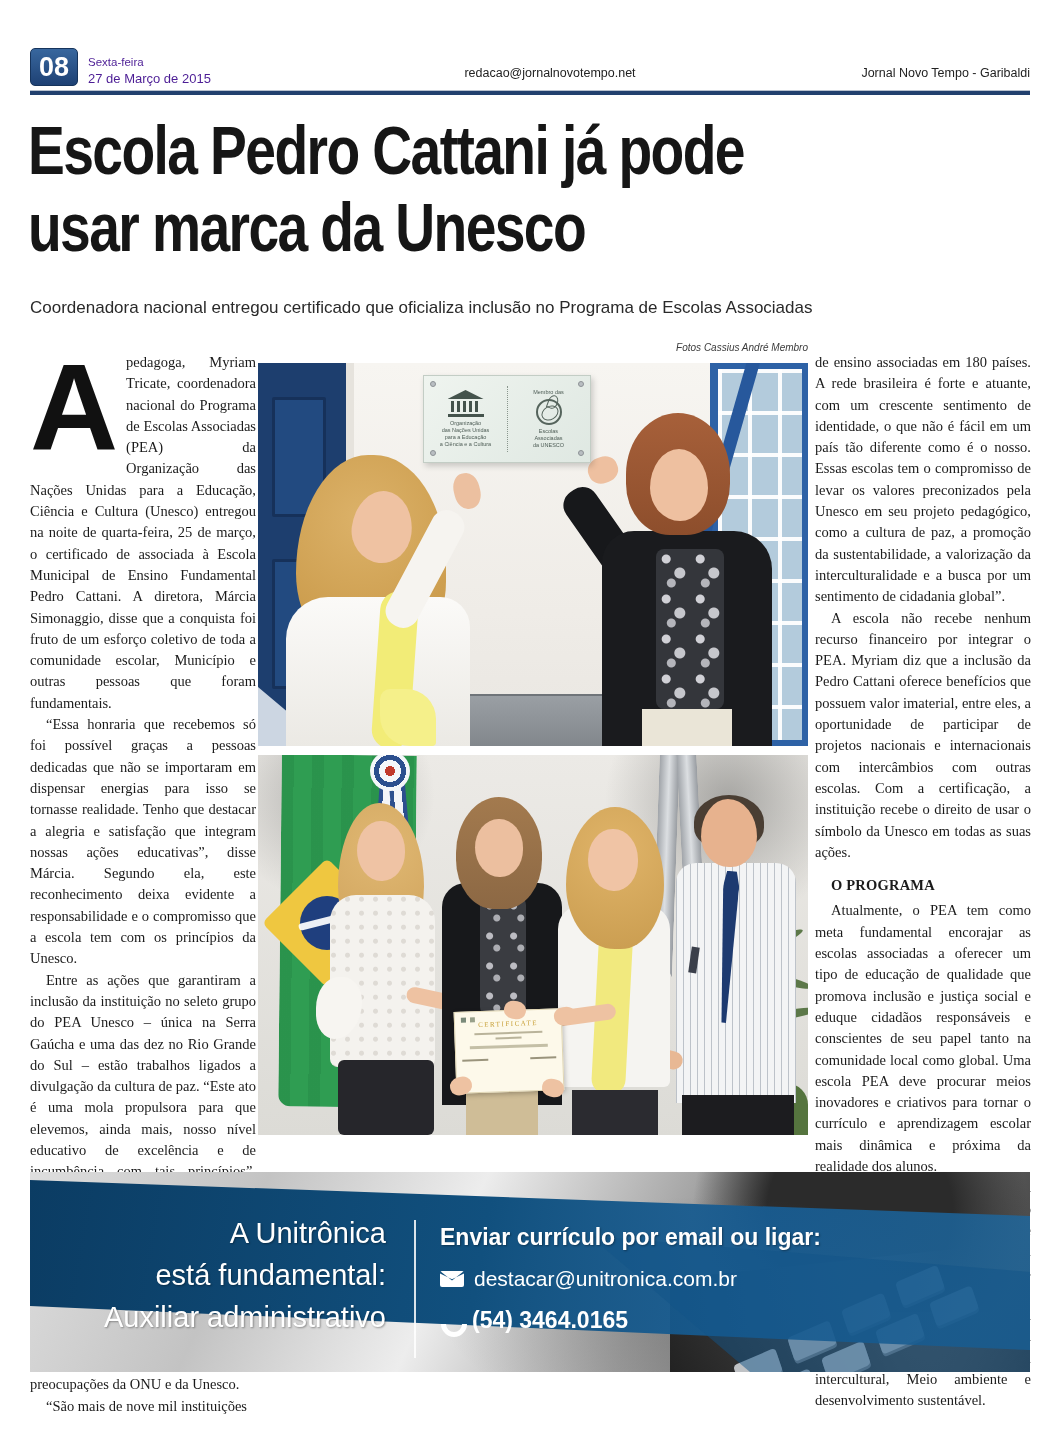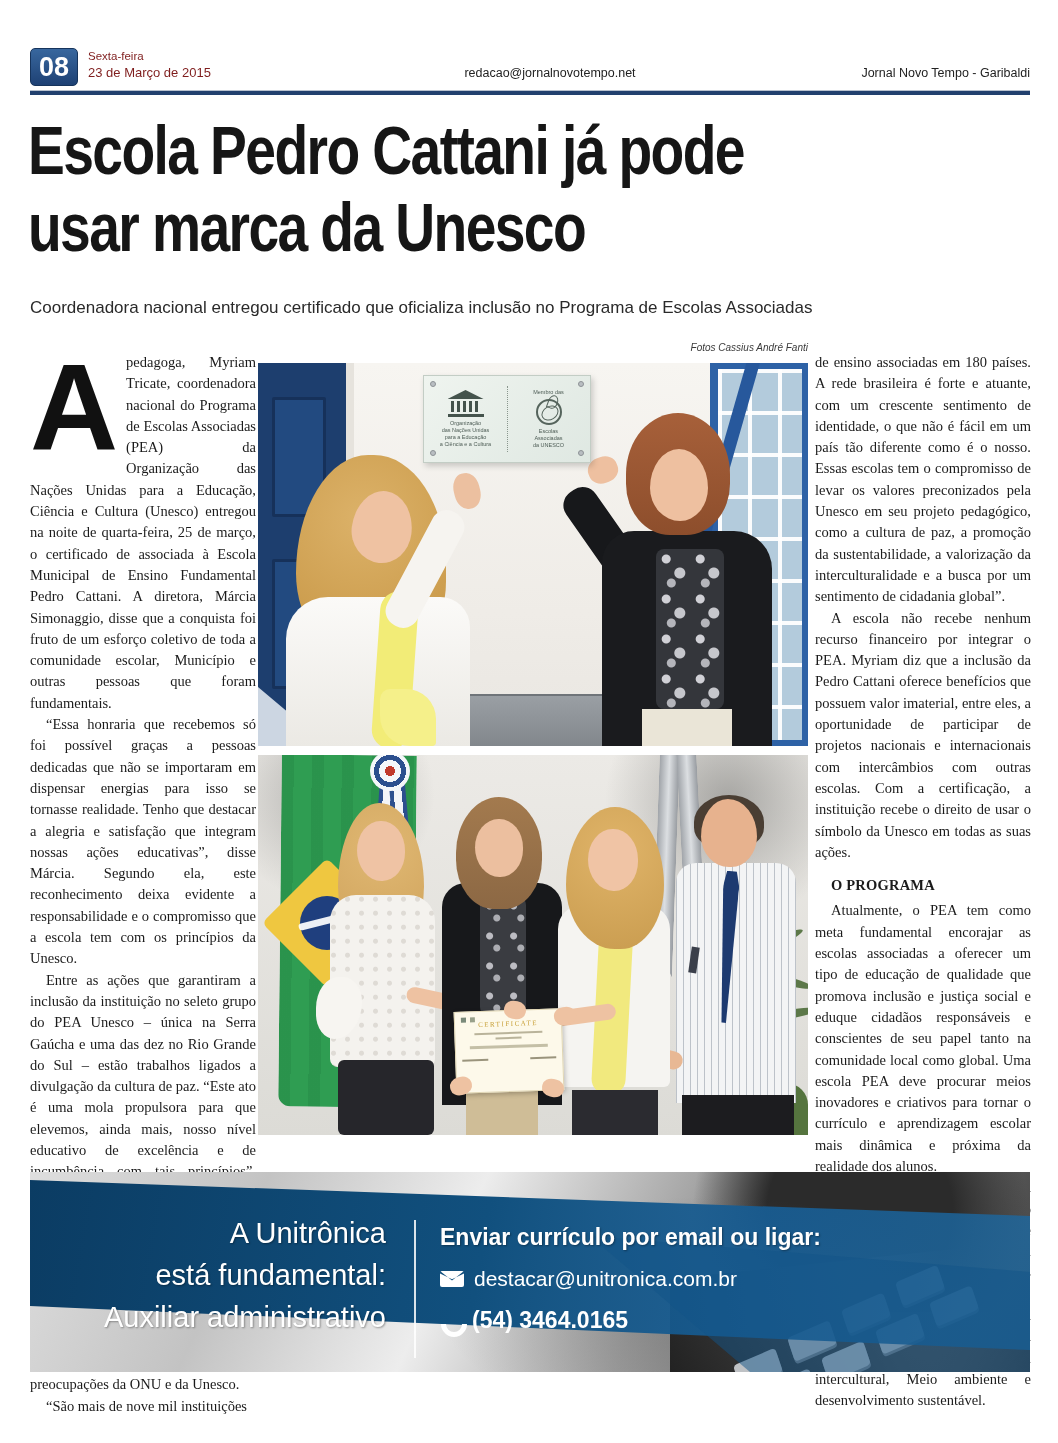--- a/index.html
+++ b/index.html
@@ -5,21 +5,21 @@
   * { margin:0; padding:0; box-sizing:border-box; }
   html,body { background:#ffffff; }
   body { font-family:"Liberation Sans", sans-serif; }
   .page { position:relative; width:1058px; height:1443px; background:#ffffff; overflow:hidden; margin:0 auto; }
 
   
   .masthead { position:absolute; left:30px; top:48px; width:1000px; height:40px; }
   .pagenum-box { position:absolute; left:0; top:0; width:48px; height:38px; border-radius:5px;
     background:linear-gradient(180deg,#38679e,#1e4174); border:1px solid #16345c;
     color:#fff; font-weight:bold; font-size:27px; display:flex; align-items:center; justify-content:center; }
-  .dateblock { position:absolute; left:58px; top:2px; color:#7f1d1d; }
+  .dateblock { position:absolute; left:58px; top:8px; color:#4c1d95; }
   .weekday { font-size:11.5px; }
   .dateline { font-size:13px; margin-top:3px; }
   .mast-email { position:absolute; left:0; right:0; top:18px; text-align:center; font-size:12.5px; color:#222;margin-left:40px; }
   .mast-paper { position:absolute; right:0; top:18px; font-size:12.5px; color:#222;margin-left:40px; }
   .header-rule { position:absolute; left:30px; top:90px; width:1000px; height:5px;
     background:linear-gradient(180deg,#b9c2cf 0 1px,#22406e 1px); }
 
   
   .headline-wrap { position:absolute; left:28px; top:112px; width:1200px; }
   .headline { display:inline-block; transform:scaleX(.80); transform-origin:0 0;
@@ -235,34 +235,34 @@
 <body>
 
 <div class="page">
 
   <div class="masthead">
     <div class="pagenum-box">
       <span>08</span>
     </div>
     <div class="dateblock">
       <div class="weekday">Sexta-feira</div>
-      <div class="dateline">23 de Março de 2015</div>
+      <div class="dateline">27 de Março de 2015</div>
     </div>
     <div class="mast-email">redacao@jornalnovotempo.net</div>
     <div class="mast-paper">Jornal Novo Tempo - Garibaldi</div>
   </div>
   <div class="header-rule"></div>
 
   <div class="headline-wrap">
     <h1 class="headline">Escola Pedro Cattani já pode
 usar marca da Unesco</h1>
   </div>
   <div class="deck">Coordenadora nacional entregou certificado que oficializa inclusão no Programa de Escolas Associadas</div>
 
-  <div class="photo-credit">Fotos Cassius André Fanti</div>
+  <div class="photo-credit">Fotos Cassius André Membro</div>
 
   <div class="col col-left">
     <p class="noindent"><span class="dropcap">A</span><span>pedagoga, Myriam Tricate, coordenadora nacional do Programa de Escolas Associadas (PEA) da Organização das Nações Unidas para a Educação, Ciência e Cultura (Unesco) entregou na noite de quarta-feira, 25 de março, o certificado de associada à Escola Municipal de Ensino Fundamental Pedro Cattani. A diretora, Márcia Simonaggio, disse que a conquista foi fruto de um esforço coletivo de toda a comunidade escolar, Município e outras pessoas que foram fundamentais.</span></p>
     <p>“Essa honraria que recebemos só foi possível graças a pessoas dedicadas que não se importaram em dispensar energias para isso se tornasse realidade. Tenho que destacar a alegria e satisfação que integram nossas ações educativas”, disse Márcia. Segundo ela, este reconhecimento deixa evidente a responsabilidade e o compromisso que a escola tem com os princípios da Unesco.</p>
     <p>Entre as ações que garantiram a inclusão da instituição no seleto grupo do PEA Unesco – única na Serra Gaúcha e uma das dez no Rio Grande do Sul – estão trabalhos ligados a divulgação da cultura de paz. “Este ato é uma mola propulsora para que elevemos, ainda mais, nosso nível educativo de excelência e de incumbência com tais princípios”, complementou a diretora.</p>
     <p>Para a coordenadora nacional do PEA-Unesco enfatizou que o Brasil está ampliando o número de escolas que estão buscando integrar-se a este programa. De acordo com Myriam Tricate, espera-se que uma escola membro desenvolva projetos ligados a temas que fazem parte das preocupações da ONU e da Unesco.</p>
     <p>“São mais de nove mil instituições</p>
   </div>
 
   <div class="col col-right">

